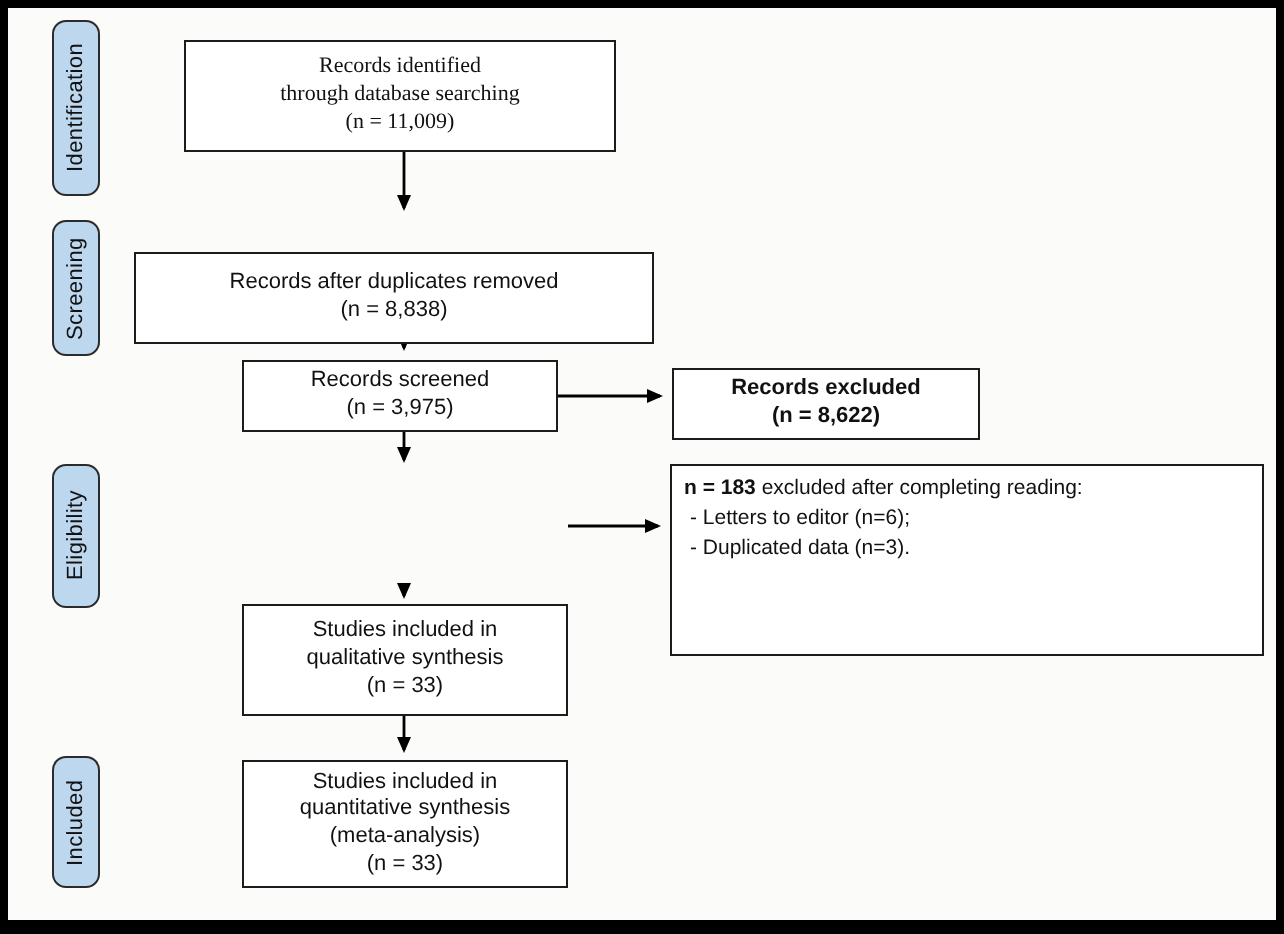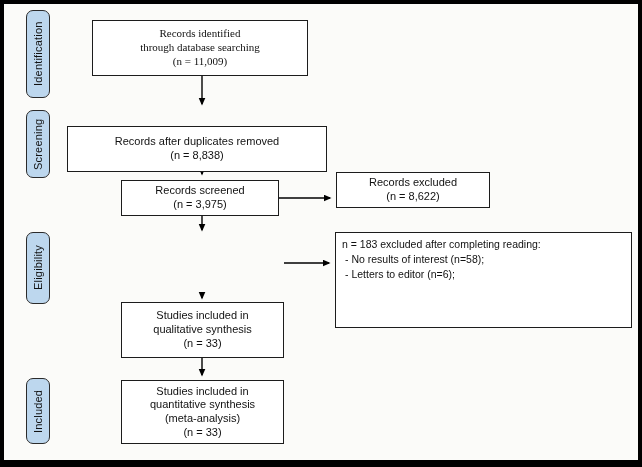--- a/index.html
+++ b/index.html
@@ -30,29 +30,29 @@
     display:flex;align-items:center;justify-content:center;
     text-align:center;font-size:11px;line-height:1.25;color:#111;
     white-space:pre-line;padding:2px 4px;box-sizing:border-box;
   }
   .b1{left:92px;top:20px;width:216px;height:56px;font-family:Liberation Serif, serif;}
   .b2{left:67px;top:110px;width:260px;height:46px;margin-top:16px;}
   .b3{left:121px;top:180px;width:158px;height:36px;}
   .b4{left:121px;top:236px;width:163px;height:56px;}
   .b5{left:121px;top:302px;width:163px;height:56px;}
   .b6{left:121px;top:380px;width:163px;height:64px;}
-  .bx1{left:336px;top:172px;width:154px;height:36px;}
+  .bx1{left:336px;top:184px;width:154px;height:36px;font-weight:bold;}
   .details{
     position:absolute;z-index:2;background:#fff;
     border:1.6px solid #1c1c1c;box-sizing:border-box;
     left:335px;top:232px;width:297px;height:96px;
     font-size:10.5px;line-height:1.42;color:#111;
     padding:4px 6px;text-align:left;
   }
-  .details .strong{font-weight:normal;}
+  .details .strong{font-weight:bold;}
   .details .ditem{padding-left:3px;}
 </style>
 </head>
 <body>
 
 <div class="canvas">
 
   <div class="frame"></div>
 
   <svg class="arrows" viewBox="0 0 642 467">
@@ -88,17 +88,17 @@
   <div class="box b6">Studies included in
 quantitative synthesis
 (meta-analysis)
 (n =  33)</div>
 
   <div class="box bx1">Records excluded
 (n = 8,622)</div>
 
   <div class="details">
     <div class="dtitle"><span class="strong">n = 183</span><span> excluded after completing reading:</span></div>
-    <div class="ditem">- No results of interest (n=58);</div>
     <div class="ditem">- Letters to editor (n=6);</div>
+    <div class="ditem">- Duplicated data (n=3).</div>
   </div>
 
 </div>
 
 </body></html>

